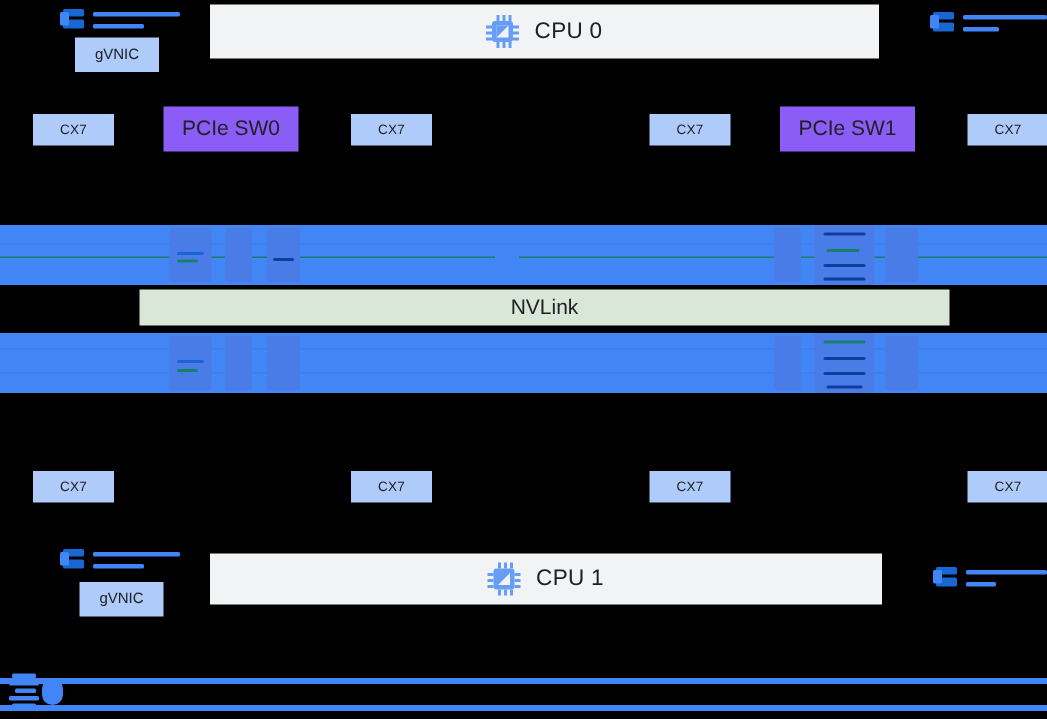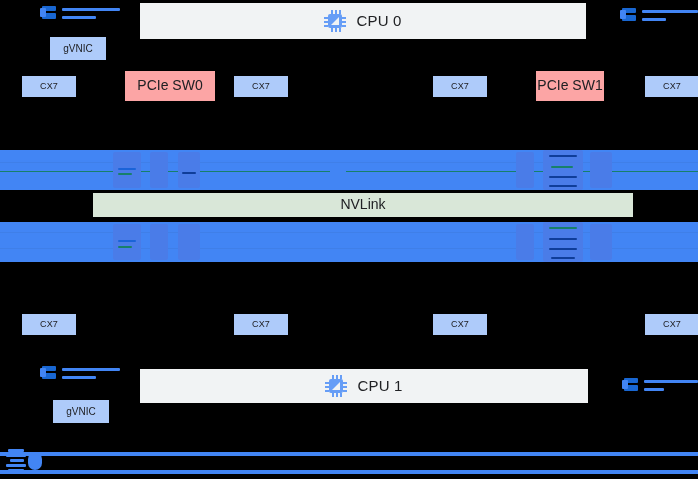--- a/index.html
+++ b/index.html
@@ -35,29 +35,27 @@
   }
   .cpu-box .cpu-label { letter-spacing: 0.2px; }
   
   .cx7-box {
     background: #aecbfa;
     font-size: 9px;
     letter-spacing: 0.2px;
   }
   
   .pcie-box {
-    background: #fca5a5;
+    background: #8b5cf6;
     font-size: 14px;
-    margin-left: 16px;
   }
   
   .gvnic-box {
     background: #aecbfa;
     font-size: 10px;
-    margin-top: 12px;
   }
   
   .nvlink-box {
     background: #d9e7d8;
     font-size: 14px;
     color: #202124;
   }
   
   .gpu-band {
     position: absolute;
@@ -179,21 +177,21 @@
   </div>
   <div class="node pcie-box" style="left:109px; top:71px; width:90px; height:30px;">
     <span>PCIe SW0</span>
   </div>
   <div class="node cx7-box" style="left:234px; top:76px; width:54px; height:21px;">
     <span>CX7</span>
   </div>
   <div class="node cx7-box" style="left:433px; top:76px; width:54px; height:21px;">
     <span>CX7</span>
   </div>
-  <div class="node pcie-box" style="left:520px; top:71px; width:68px; height:30px;">
+  <div class="node pcie-box" style="left:520px; top:71px; width:90px; height:30px;">
     <span>PCIe SW1</span>
   </div>
   <div class="node cx7-box" style="left:645px; top:76px; width:54px; height:21px;">
     <span>CX7</span>
   </div>
 
   <div class="gpu-band" style="left:0px; top:150px; width:698px; height:40px;">
     <div class="band-line" style="top:12px;"></div>
     <div class="band-teal" style="top:21px; left:0px; width:330px;"></div>
     <div class="band-teal" style="top:21px; left:346px; width:698px;"></div>

